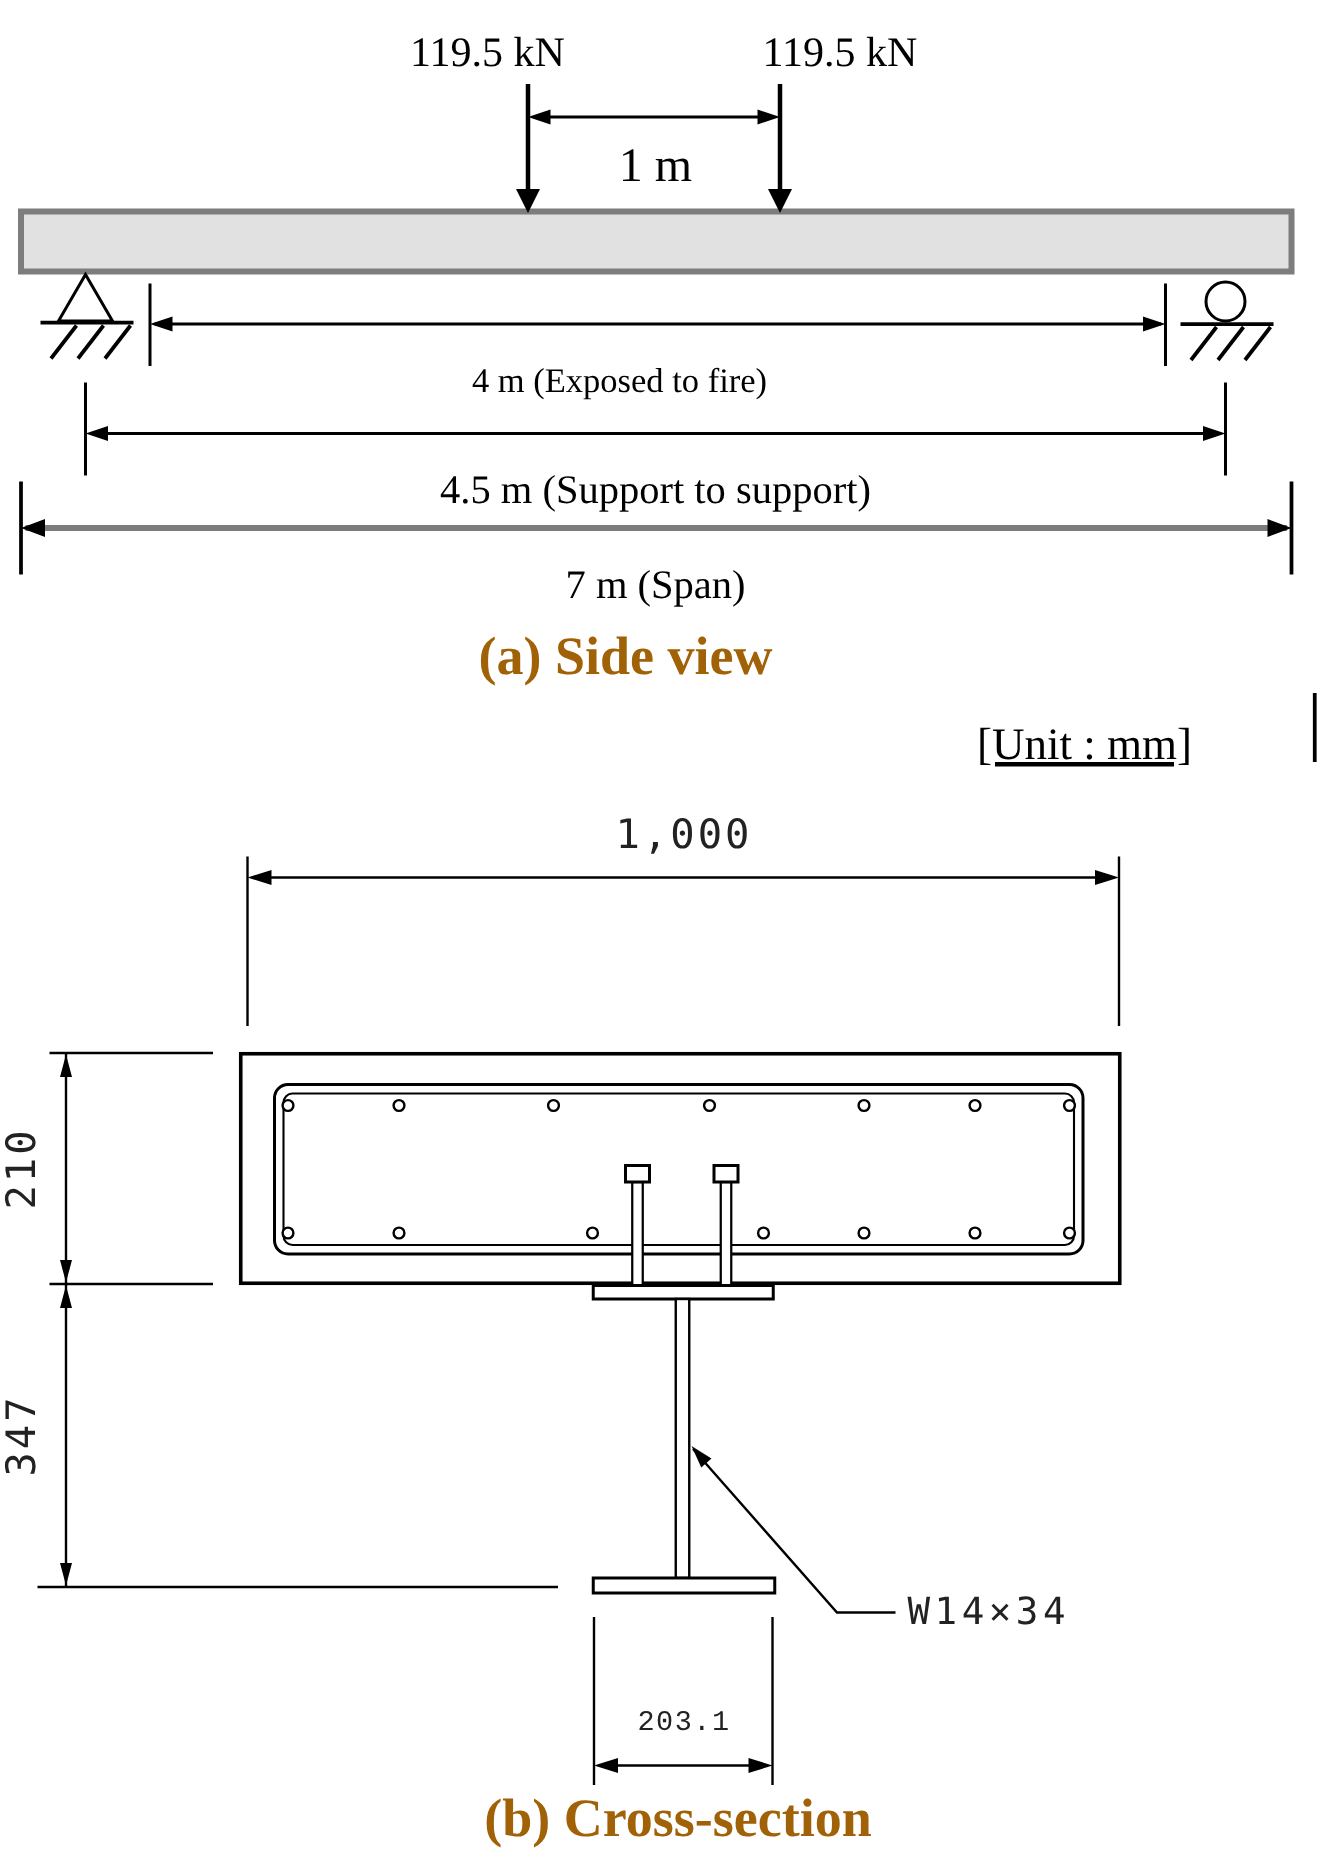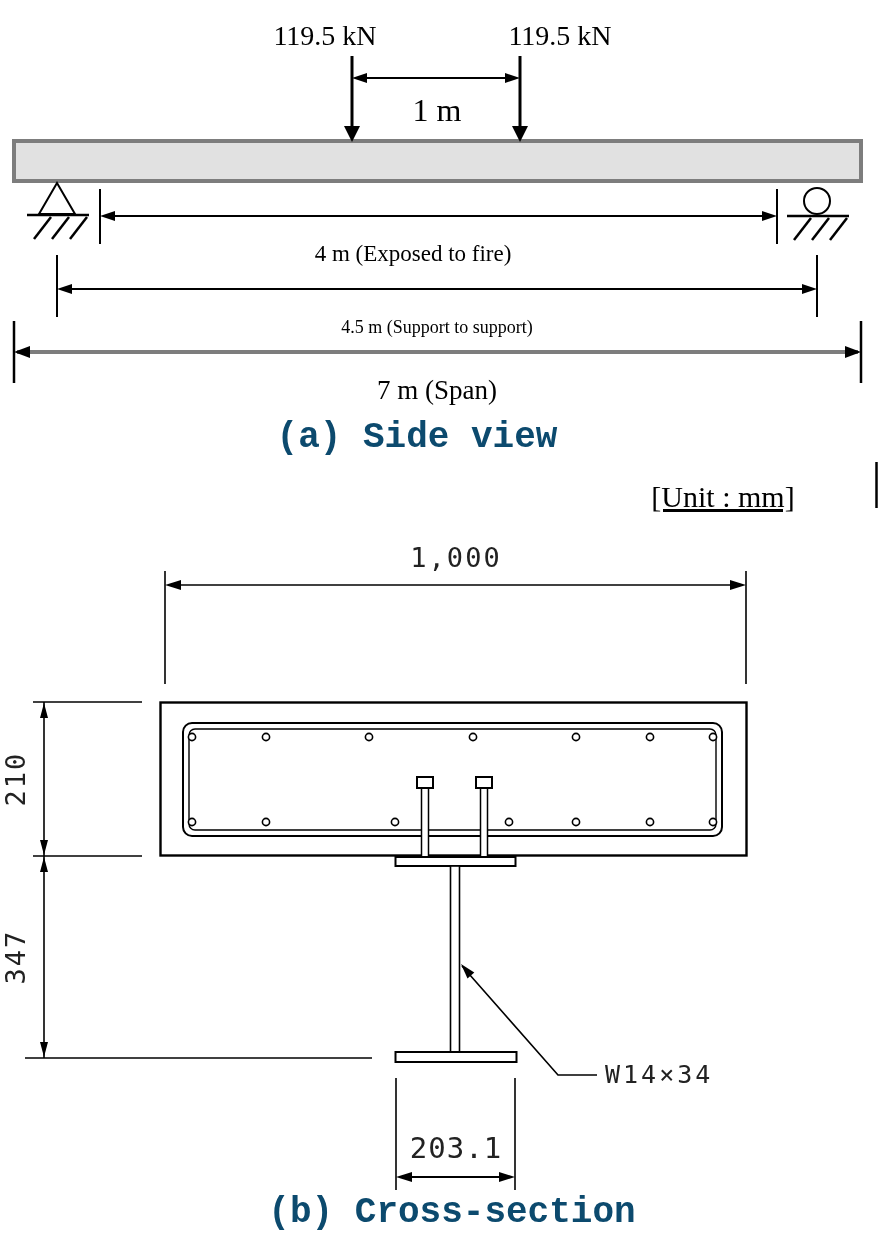--- a/index.html
+++ b/index.html
@@ -4,21 +4,21 @@
 <style>
   :root{
     --beam-fill:#e1e1e1; --beam-border:#7d7d7d; --line:#000000; --background:#ffffff;
   }
   html,body{margin:0;padding:0;background:var(--background);}
   .stage{position:relative;width:879px;height:1243px;background:var(--background);
          font-family:"Liberation Serif",serif;overflow:hidden;}
   svg{position:absolute;left:0;top:0;}
   .lbl{position:absolute;transform:translate(-50%,-50%);white-space:nowrap;color:#000;}
   .serif{font-family:"Liberation Serif",serif;margin-top:12px;}
-  .caption{font-family:Liberation Mono, monospace;font-weight:600;color:#0c4a6e;}
+  .caption{font-family:Liberation Serif, serif;font-weight:600;color:#a16207;}
   .cad{font-family:"DejaVu Sans Mono",monospace;color:#222;}
   .rot{transform:translate(-50%,-50%) rotate(-90deg);}
   .left-anchor{transform:translate(0,-50%);}
   
   .ln{stroke:var(--line);fill:none;}
   .fillblk{fill:var(--line);stroke:none;}
   .white{fill:#ffffff;}
   .beam{fill:var(--beam-fill);stroke:var(--beam-border);}
   .gray{stroke:var(--beam-border);}
 </style>
@@ -124,26 +124,26 @@
     <polygon class="fillblk" points="515,1177 499,1172 499,1182"></polygon>
 
     <line class="ln" x1="876.5" y1="462" x2="876.5" y2="508" stroke-width="2.5"></line>
   </svg>
 
   <span class="lbl serif" style="left:325px;top:24px;font-size:28px;">119.5 kN</span>
   <span class="lbl serif" style="left:560px;top:24px;font-size:28px;">119.5 kN</span>
   <span class="lbl serif" style="left:437px;top:98px;font-size:32px;">1 m</span>
 
   <span class="lbl serif" style="left:413px;top:242px;font-size:23px;">4 m (Exposed to fire)</span>
-  <span class="lbl serif" style="left:437px;top:315px;font-size:18px;">4.5 m (Support to support)</span>
+  <span class="lbl serif" style="left:437px;top:315px;font-size:27px;">4.5 m (Support to support)</span>
   <span class="lbl serif" style="left:437px;top:378px;font-size:27px;">7 m (Span)</span>
 
   <span class="lbl caption" style="left:417px;top:437px;font-size:36px;">(a) Side view</span>
   <span class="lbl serif" style="left:723px;top:485px;font-size:30px;text-decoration:underline;">[Unit : mm]</span>
 
   <span class="lbl cad" style="left:456px;top:557px;font-size:27px;letter-spacing:2px;">1,000</span>
   <span class="lbl cad rot" style="left:15px;top:779px;font-size:27px;letter-spacing:2px;">210</span>
   <span class="lbl cad rot" style="left:15px;top:957px;font-size:27px;letter-spacing:2px;">347</span>
   <span class="lbl cad left-anchor" style="left:605px;top:1074px;font-size:25px;letter-spacing:3px;">W14×34</span>
-  <span class="lbl cad" style="left:456px;top:1148px;font-size:29px;letter-spacing:1px;">203.1</span>
+  <span class="lbl cad" style="left:456px;top:1148px;font-size:19px;letter-spacing:1px;font-family:Liberation Mono, monospace;">203.1</span>
 
   <span class="lbl caption" style="left:452px;top:1212px;font-size:36px;text-align:center;">(b) Cross-section</span>
 </div>
 
 </body></html>

